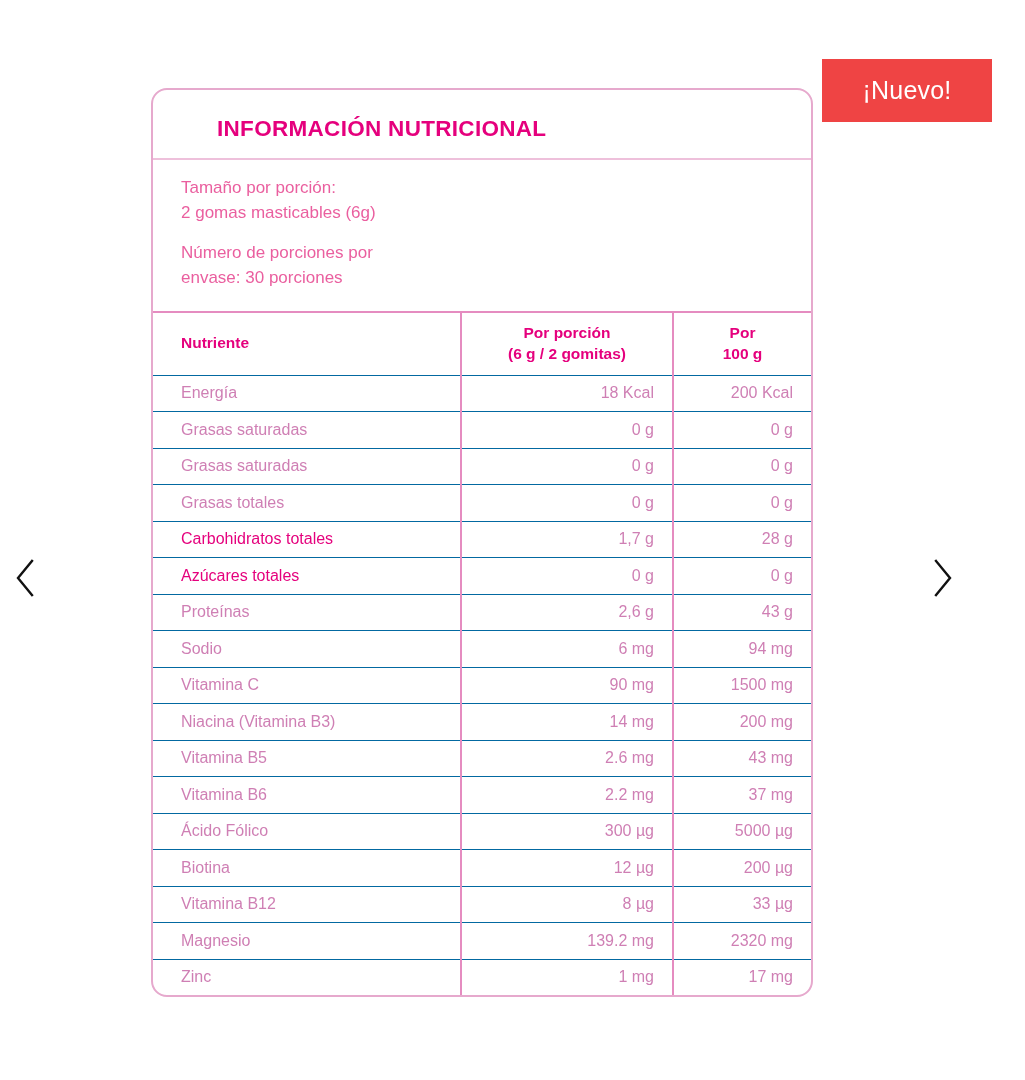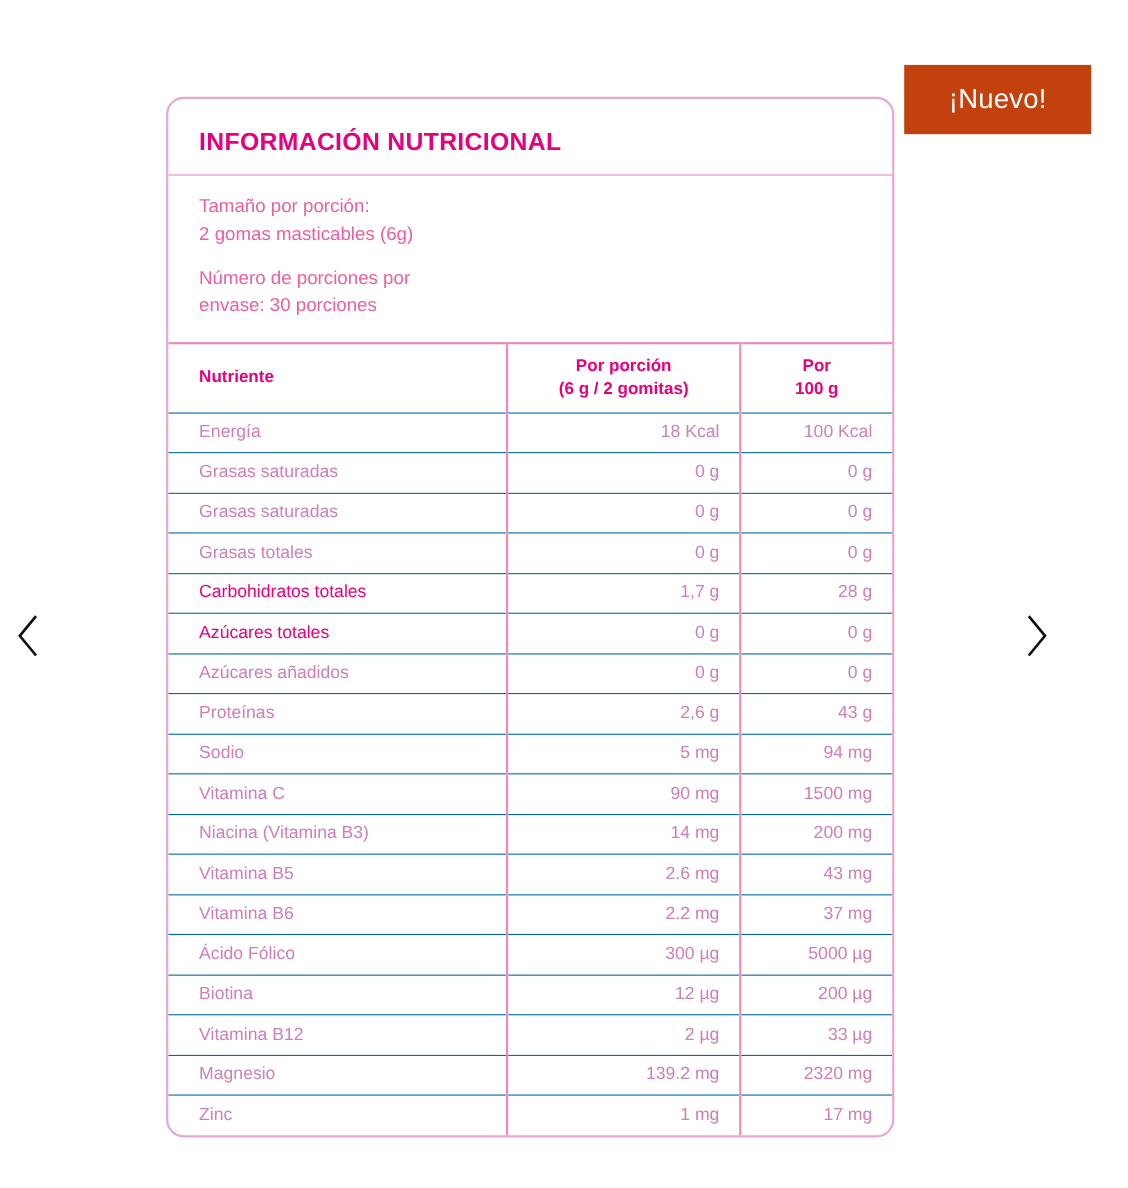--- a/index.html
+++ b/index.html
@@ -31,21 +31,21 @@
   .carousel-arrow.next { left: 920px; }
   .carousel-arrow svg { display: block; }
 
   
   .new-badge {
     position: absolute;
     left: 822px;
     top: 59px;
     width: 170px;
     height: 63px;
-    background: #c2410c;
+    background: #ef4444;
     display: flex;
     align-items: center;
     justify-content: center;
     color: #ffffff;
     font-size: 25px;
     letter-spacing: .2px;
   }
 
   
   .nutri-card {
@@ -59,20 +59,21 @@
     box-sizing: border-box;
     overflow: hidden;
   }
 
   .card-title {
     color: #e5007d;
     font-size: 22.5px;
     font-weight: bold;
     letter-spacing: .3px;
     padding: 26px 0 16px 28px;
+    margin-left: 36px;
   }
 
   .divider {
     height: 2px;
     background: #eec0db;
     width: 100%;
   }
 
   .serving-block {
     padding: 16px 0 20px 28px;
@@ -195,21 +196,21 @@
         <th class="col-100">
           <div>Por</div>
           <div>100 g</div>
         </th>
       </tr>
     </thead>
     <tbody id="nutri-body">
         <tr>
           <td class="col-name">Energía</td>
           <td class="col-serv">18 Kcal</td>
-          <td class="col-100">100 Kcal</td>
+          <td class="col-100">200 Kcal</td>
         </tr>
         <tr>
           <td class="col-name">Grasas saturadas</td>
           <td class="col-serv">0 g</td>
           <td class="col-100">0 g</td>
         </tr>
         <tr>
           <td class="col-name">Grasas saturadas</td>
           <td class="col-serv">0 g</td>
           <td class="col-100">0 g</td>
@@ -223,32 +224,27 @@
           <td class="col-name">Carbohidratos totales</td>
           <td class="col-serv">1,7 g</td>
           <td class="col-100">28 g</td>
         </tr>
         <tr class="emph">
           <td class="col-name">Azúcares totales</td>
           <td class="col-serv">0 g</td>
           <td class="col-100">0 g</td>
         </tr>
         <tr>
-          <td class="col-name">Azúcares añadidos</td>
-          <td class="col-serv">0 g</td>
-          <td class="col-100">0 g</td>
-        </tr>
-        <tr>
           <td class="col-name">Proteínas</td>
           <td class="col-serv">2,6 g</td>
           <td class="col-100">43 g</td>
         </tr>
         <tr>
           <td class="col-name">Sodio</td>
-          <td class="col-serv">5 mg</td>
+          <td class="col-serv">6 mg</td>
           <td class="col-100">94 mg</td>
         </tr>
         <tr>
           <td class="col-name">Vitamina C</td>
           <td class="col-serv">90 mg</td>
           <td class="col-100">1500 mg</td>
         </tr>
         <tr>
           <td class="col-name">Niacina (Vitamina B3)</td>
           <td class="col-serv">14 mg</td>
@@ -269,21 +265,21 @@
           <td class="col-serv">300 µg</td>
           <td class="col-100">5000 µg</td>
         </tr>
         <tr>
           <td class="col-name">Biotina</td>
           <td class="col-serv">12 µg</td>
           <td class="col-100">200 µg</td>
         </tr>
         <tr>
           <td class="col-name">Vitamina B12</td>
-          <td class="col-serv">2 µg</td>
+          <td class="col-serv">8 µg</td>
           <td class="col-100">33 µg</td>
         </tr>
         <tr>
           <td class="col-name">Magnesio</td>
           <td class="col-serv">139.2 mg</td>
           <td class="col-100">2320 mg</td>
         </tr>
         <tr>
           <td class="col-name">Zinc</td>
           <td class="col-serv">1 mg</td>

